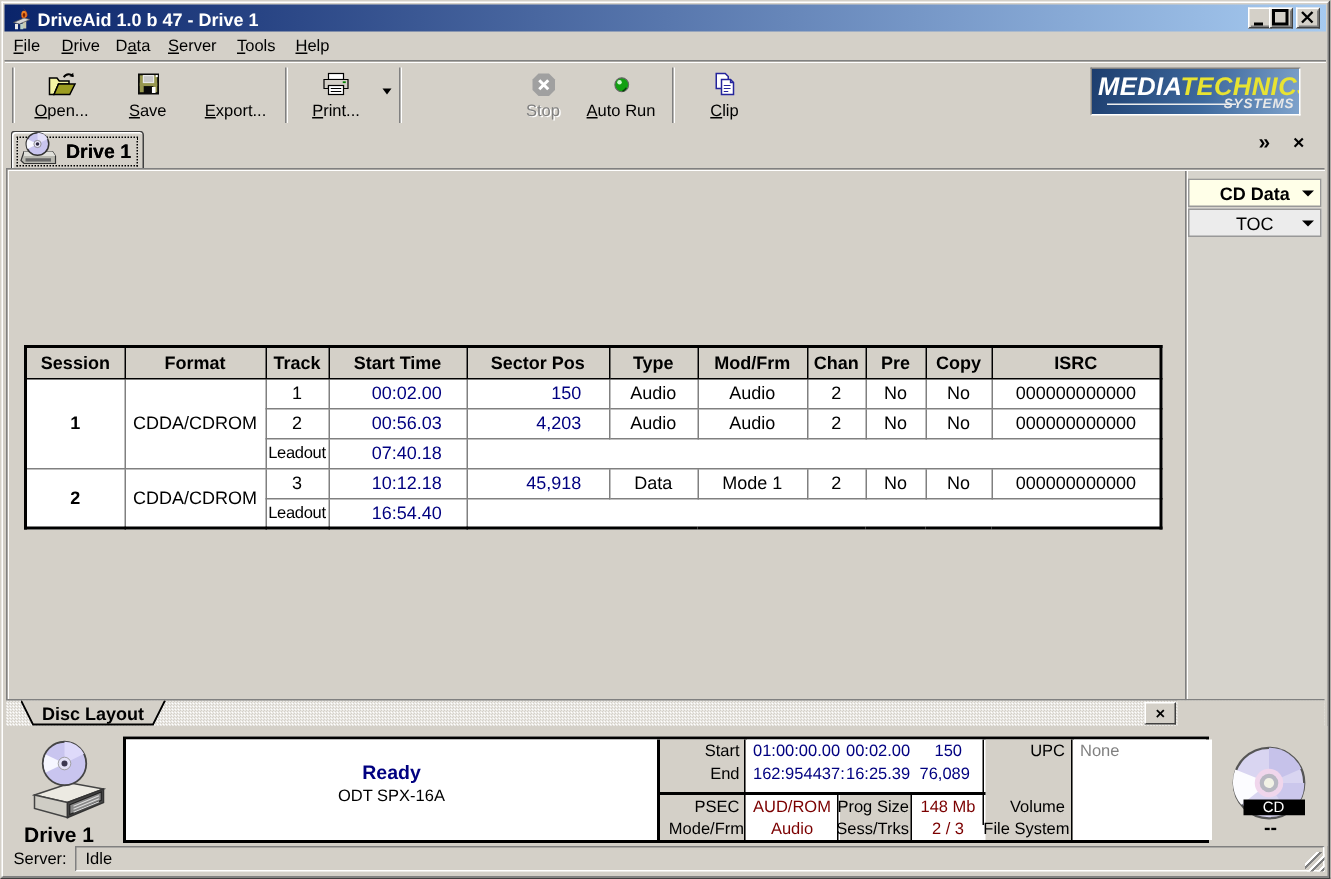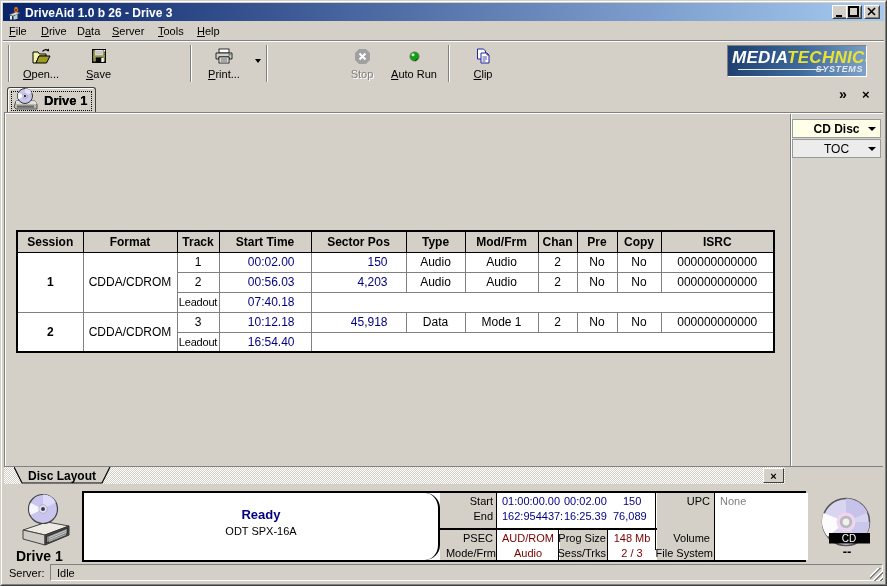--- a/index.html
+++ b/index.html
@@ -84,21 +84,21 @@
     border-top:1px solid #fff; border-left:1px solid #fff; border-right:1px solid #404040; border-bottom:1px solid #404040;
     text-align:center; font-size:11px; font-weight:bold; line-height:14px; }
   #btabs .rest { position:absolute; left:781px; top:0; width:98px; height:18px; background:#d4d0c8; }
   
   #spanel { left:2px; top:484px; width:883px; height:80px; background:#d4d0c8; }
   #bigbox { position:absolute; left:80px; top:7px; width:724px; height:71px; background:#fff; border:2px solid #000; }
   .cellgray { position:absolute; background:#d4d0c8; }
   .cellwhite { position:absolute; background:#fff; }
   .lab { font-size:11px; text-align:right; white-space:nowrap; }
   .maroon { color:#7b0000; }
-  #ready { position:absolute; left:0; top:0; width:356px; height:67px; border-right:2px solid #000; background:#fff; text-align:center;border-radius:15px; }
+  #ready { position:absolute; left:0; top:0; width:356px; height:67px; border-right:2px solid #000; background:#fff; text-align:center; }
   #ready .r1 { margin-top:14px; font-weight:bold; font-size:13px; color:#000080; }
   #ready .r2 { margin-top:3px; font-size:11px; color:#000; }
   #drive1icon { position:absolute; left:14px; top:8px; }
   #drive1cap { position:absolute; left:14px; top:64px; font-weight:bold; font-size:14px; }
   #cdicon { position:absolute; left:818px; top:8px; }
   
   #statusbar { left:2px; top:564px; width:883px; height:19px; }
   #statusbar .lbl { position:absolute; left:7px; top:3px; }
   #statusbar .box { position:absolute; left:48px; top:0px; width:833px; height:17px;
     border-top:1px solid #808080; border-left:1px solid #808080;
@@ -114,21 +114,21 @@
 <div class="abs" id="title">
   <svg class="abs" style="left:5px;top:1px" width="16" height="16" viewBox="0 0 16 16">
     <path d="M7 1 C9 3 10 4 9.5 6 C9 8 7 8 6.5 6.5 C5.5 8 8.5 9 10 7 C11 5.5 9.5 3 7 1Z" fill="#e04a10"></path>
     <ellipse cx="8" cy="5.5" rx="1.8" ry="2.4" fill="#f08020"></ellipse>
     <ellipse cx="8" cy="6" rx="0.9" ry="1.3" fill="#802000"></ellipse>
     <rect x="7" y="8" width="2.5" height="7" fill="#c8c8b0"></rect>
     <path d="M1 11 L8 8 L12 9 L5 12Z" fill="#d8d8d8" stroke="#555" stroke-width="0.5"></path>
     <rect x="2" y="12" width="2" height="3.5" fill="#e8e8e8"></rect>
     <rect x="5.5" y="12" width="2" height="3.5" fill="#b8d0c8"></rect>
   </svg>
-  <span class="txt">DriveAid 1.0 b 26 - Drive 3</span>
+  <span class="txt">DriveAid 1.0 b 47 - Drive 1</span>
   <div class="tbtn" style="left:829px"><svg width="14" height="12">
         <rect x="3" y="9" width="6" height="2" fill="#000"></rect>
       </svg></div>
   <div class="tbtn" style="left:843px"><svg width="14" height="12">
         <rect x="2" y="1" width="9" height="9" fill="none" stroke="#000" stroke-width="2"></rect>
       </svg></div>
   <div class="tbtn" style="left:861px"><svg width="14" height="12">
         <path d="M3 2 L10 9 M10 2 L3 9" stroke="#000" stroke-width="1.6"></path>
       </svg></div>
 </div>
@@ -158,20 +158,24 @@
       <rect x="1" y="1" width="14" height="14" fill="#0a0a0a"></rect>
       <rect x="2.2" y="2.2" width="2.6" height="11.3" fill="#97974f"></rect>
       <rect x="11.2" y="2.2" width="2.6" height="11.3" fill="#97974f"></rect>
       <rect x="2.2" y="7.2" width="11.6" height="2.2" fill="#97974f"></rect>
       <rect x="4.2" y="2" width="7.6" height="5.4" fill="#e8e8e8"></rect>
       <rect x="5" y="2.8" width="6" height="3.8" fill="#c8c8c8"></rect>
       <rect x="10.3" y="10" width="2.4" height="4" fill="#fff"></rect>
       <rect x="12.8" y="2" width="1.4" height="1.4" fill="#fff"></rect>
     </svg></div>
     <div class="lb"><u>S</u>ave</div>
+  </div>
+  <div class="tbb" style="left:125px;width:58px">
+    <div class="ic"></div>
+    <div class="lb"><u>E</u>xport...</div>
   </div>
   <div class="tbsep" style="left:187px"></div>
   <div class="tbb" style="left:195px;width:52px">
     <div class="ic"><svg width="18" height="16" viewBox="0 0 18 16">
       <rect x="4" y="1" width="10" height="4" fill="#fff" stroke="#000" stroke-width="0.8"></rect>
       <path d="M1 5 h16 v6 h-3 v-2 h-10 v2 h-3Z" fill="#d4d0c8" stroke="#000" stroke-width="0.8"></path>
       <rect x="4" y="9" width="10" height="6" fill="#fff" stroke="#000" stroke-width="0.8"></rect>
       <line x1="5.5" y1="11" x2="12.5" y2="11" stroke="#000" stroke-width="0.7"></line>
       <line x1="5.5" y1="13" x2="12.5" y2="13" stroke="#000" stroke-width="0.7"></line>
       <rect x="13.5" y="6.2" width="2" height="1.2" fill="#008000"></rect>
@@ -231,21 +235,21 @@
     </svg>
     <div class="cap">Drive 1</div>    
       <div class="cap">Drive 1</div>
   </div>
   <div class="arr" style="left:836px;top:1px;font-size:14px;font-weight:bold">»</div>
   <div class="arr" style="left:859px;top:2px;font-size:13px;font-weight:bold">×</div>
 </div>
 
 <div class="abs" id="main">
   <div id="rpanel">
-    <div class="combo" style="top:5px;background:#ffffe8;font-weight:bold;"><span style="line-height:18px">CD Disc</span><span class="ar"></span></div>
+    <div class="combo" style="top:5px;background:#ffffe8;font-weight:bold;"><span style="line-height:18px">CD Data</span><span class="ar"></span></div>
     <div class="combo" style="top:25px;background:#ececec;"><span style="line-height:18px">TOC</span><span class="ar"></span></div>
   </div>
   <table id="dtable">
     <tbody>
         <tr>
       <th style="width:66px">Session</th>
           <th style="width:94px">Format</th>
           <th style="width:42px">Track</th>
       <th style="width:92px">Start Time</th>
           <th style="width:95px">Sector Pos</th>

